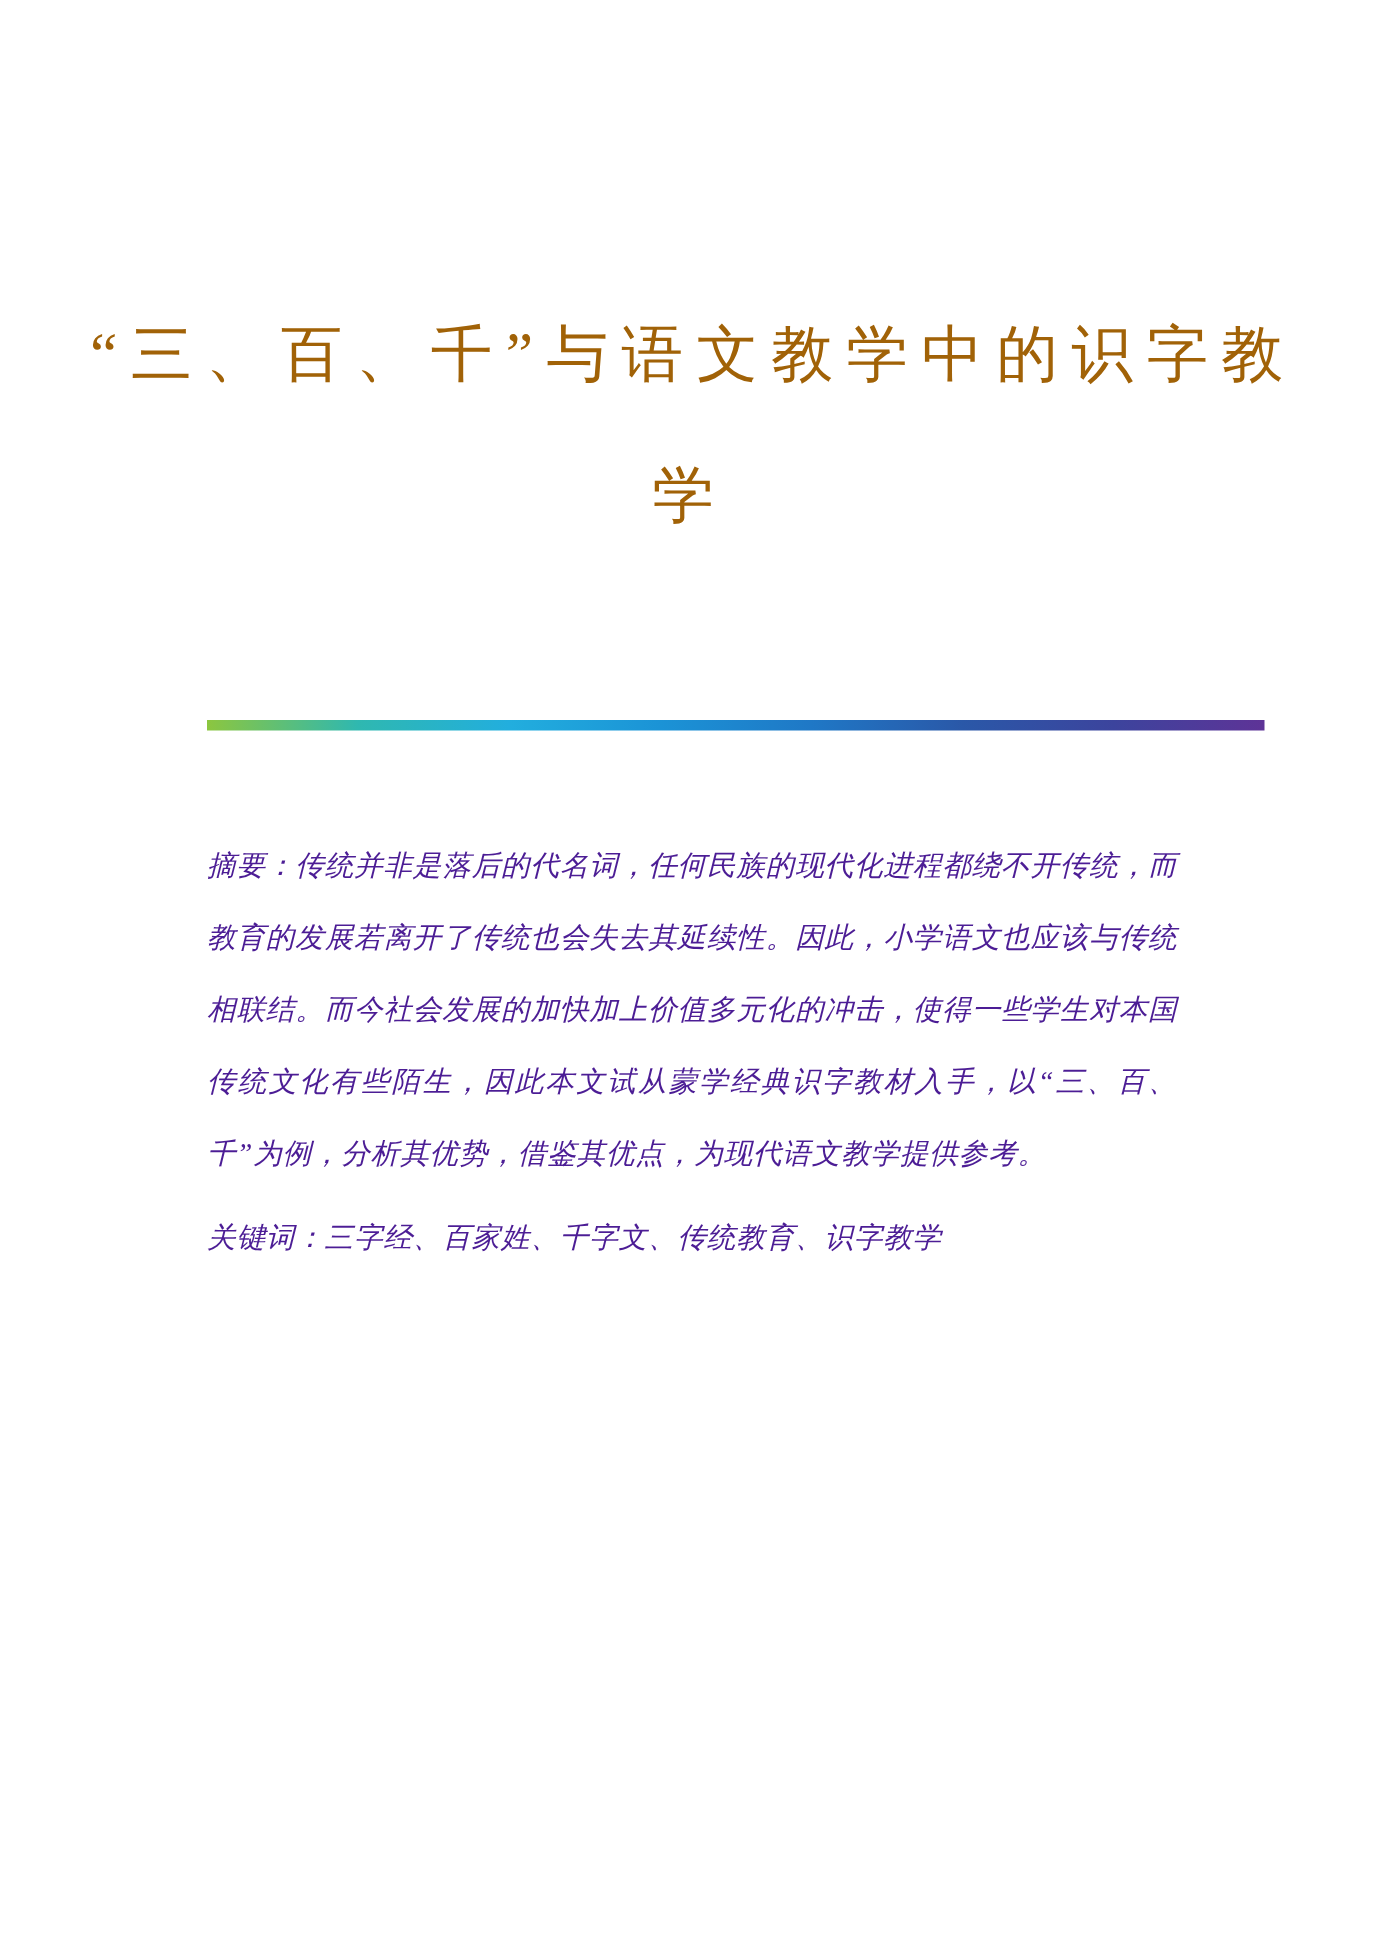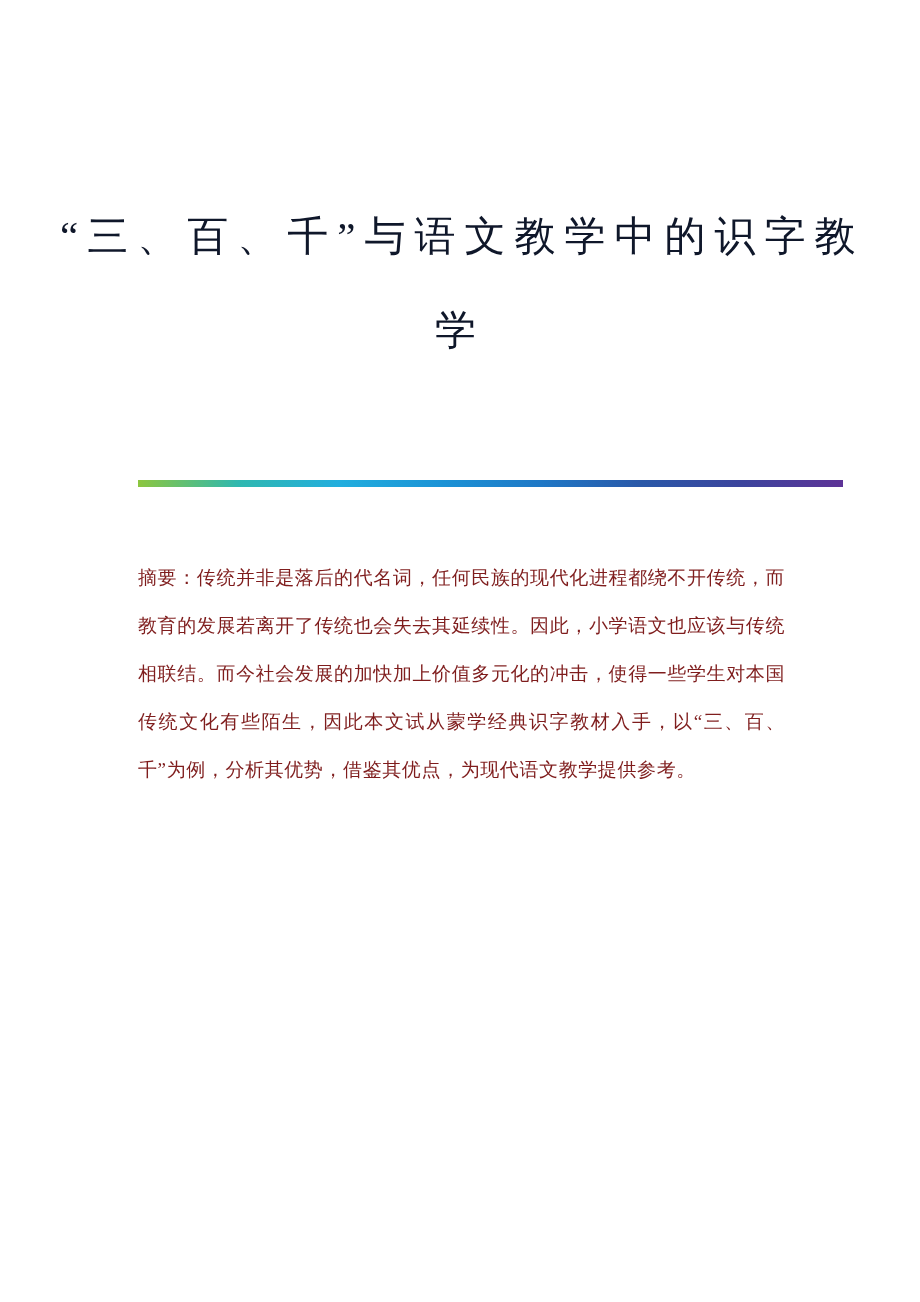--- a/index.html
+++ b/index.html
@@ -60,24 +60,25 @@
   }
   .content p {
     margin: 0 0 8px 0;
   }
 </style>
 </head>
 <body>
 
 <div class="page" style="background: rgb(255, 255, 255);">
 
-  <h1 class="doc-title" style="color: #0f172a;">
+  <h1 class="doc-title" style="color: #a16207;">
     <span class="title-line">“三、百、千”与语文教学中的识字教</span>
     <span class="title-line">学</span>
   </h1>
 
   <div class="divider" style="background: linear-gradient(to right, rgb(140, 198, 63), rgb(47, 184, 176), rgb(34, 174, 222), rgb(27, 147, 214), rgb(31, 120, 198), rgb(42, 88, 168), rgb(60, 68, 157), rgb(94, 51, 151));"></div>
 
-  <div class="content" style="color: #7f1d1d;">
+  <div class="content" style="color: #4c1d95; font-style: italic;">
     <p>摘要：传统并非是落后的代名词，任何民族的现代化进程都绕不开传统，而教育的发展若离开了传统也会失去其延续性。因此，小学语文也应该与传统相联结。而今社会发展的加快加上价值多元化的冲击，使得一些学生对本国传统文化有些陌生，因此本文试从蒙学经典识字教材入手，以“三、百、千”为例，分析其优势，借鉴其优点，为现代语文教学提供参考。</p>
+    <p>关键词：三字经、百家姓、千字文、传统教育、识字教学</p>
   </div>
 
 </div>
 
 </body></html>

